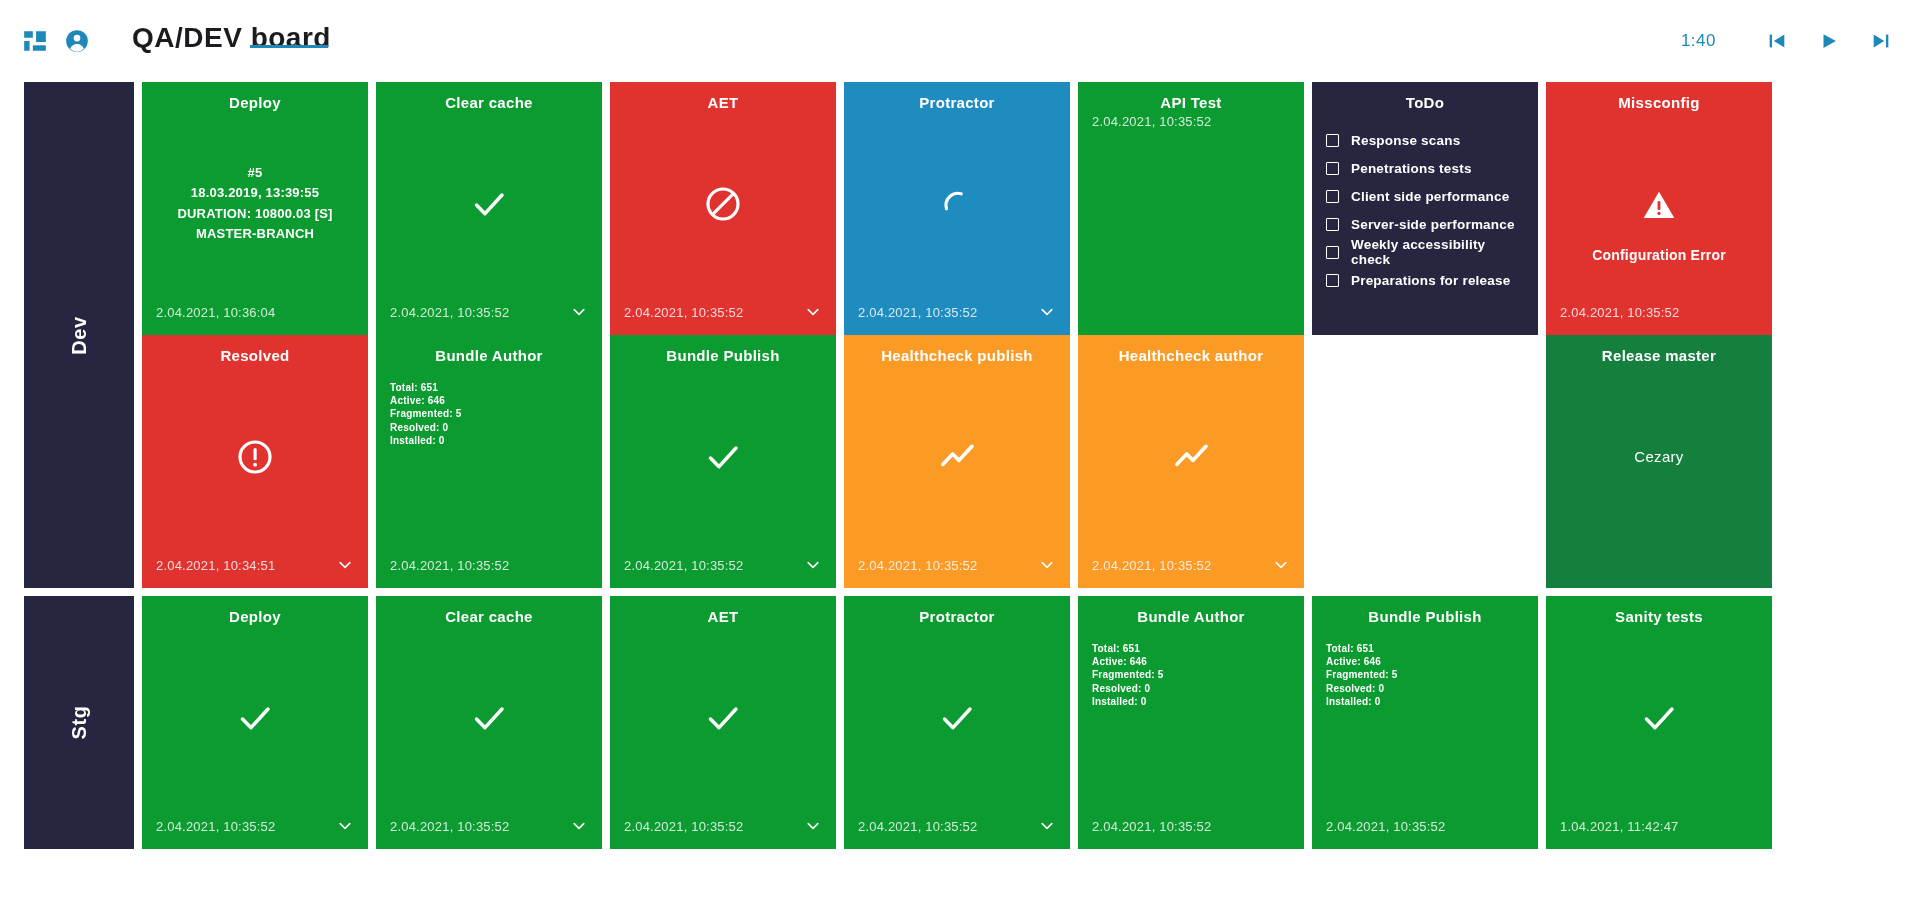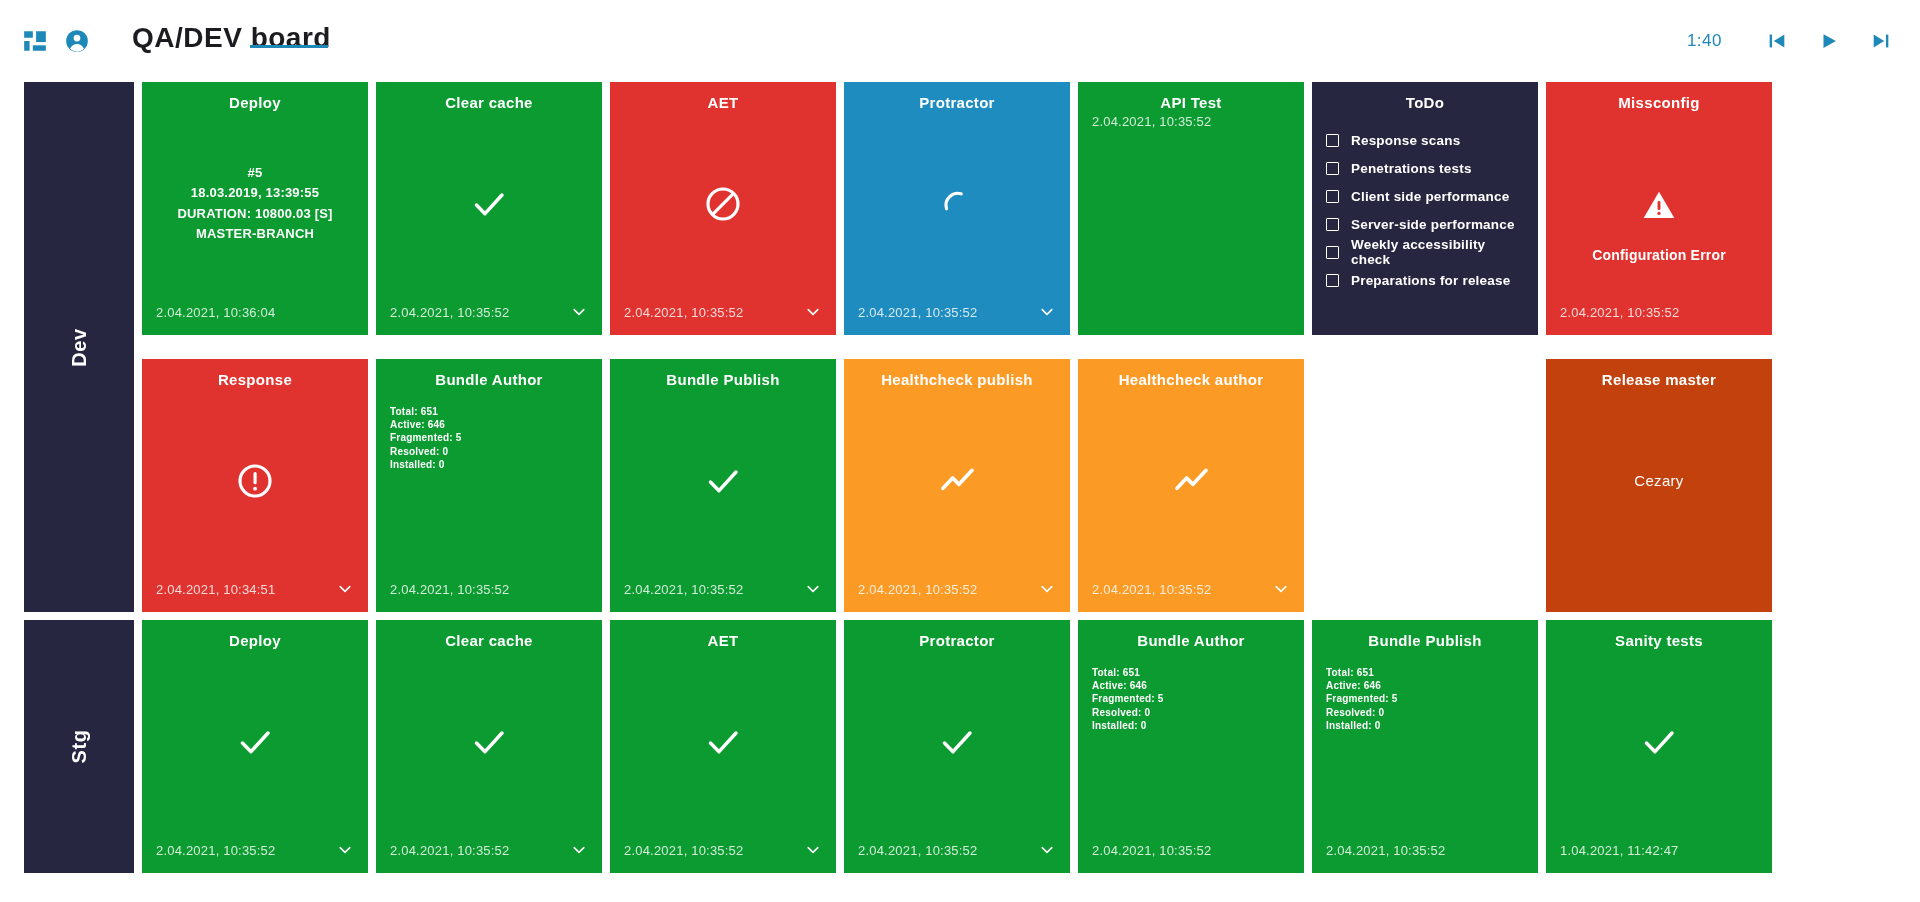--- a/index.html
+++ b/index.html
@@ -43,21 +43,21 @@
   .header-right {
     margin-left: auto;
     display: flex;
     align-items: center;
     gap: 26px;
   }
   .timer {
     color: #1e88b8;
     font-size: 17px;
     letter-spacing: 0.5px;
-    margin-right: 16px;
+    margin-right: 22px;
   }
   .ctrl-btn {
     width: 26px; height: 26px;
     display: flex; align-items: center; justify-content: center;
     cursor: pointer;
     background: none; border: none;
   }
 
   
   .board {
@@ -83,21 +83,21 @@
     transform: rotate(-90deg);
     color: #ffffff;
     font-size: 20px;
     font-weight: 700;
     letter-spacing: 0.6px;
     white-space: nowrap;
   }
   .env-tiles {
     display: flex;
     flex-direction: column;
-    gap: 24px;
+    gap: 0;
     flex: 1 1 auto;
   }
   .tile-row {
     display: flex;
     gap: 8px;
     height: 253px;
   }
 
   
   .tile {
@@ -381,21 +381,21 @@
              </div>
             <div class="tile-footer">
              <span class="ts">2.04.2021, 10:35:52</span>
 
            </div>
           </div>
           <div style="flex: 0 0 140px;"></div>
         </div>
         <div class="tile-row">
           <div class="tile" style="background: rgb(224, 51, 48);">
-            <div class="tile-title">Response</div>
+            <div class="tile-title">Resolved</div>
             <div class="tile-body">
               <svg class="glyph" viewBox="0 0 24 24" width="40" height="40">
                 <circle cx="12" cy="12" r="9" fill="none" stroke="#fff" stroke-width="1.9"></circle>
                 <rect x="11.1" y="6.6" width="1.9" height="7.3" fill="#fff" rx="0.9"></rect>
                 <circle cx="12.05" cy="16.6" r="1.15" fill="#fff"></circle>
               </svg>
             </div>
             <div class="tile-footer">
              <span class="ts">2.04.2021, 10:34:51</span>
              <svg class="chev" viewBox="0 0 24 24">
@@ -453,21 +453,21 @@
               </svg>
             </div>
             <div class="tile-footer">
              <span class="ts">2.04.2021, 10:35:52</span>
              <svg class="chev" viewBox="0 0 24 24">
     <path d="M5.6 8.8 L12 15.2 L18.4 8.8" fill="none" stroke="#fff" stroke-width="2.1" stroke-linecap="round" stroke-linejoin="round"></path>
               </svg>
            </div>
           </div>
           <div class="tile empty"></div>
-          <div class="tile" style="background: #c2410c;">
+          <div class="tile" style="background: #15803d;">
             <div class="tile-title">Release master</div>
             <div class="tile-body">
                <div class="person-name">Cezary</div>
              </div>
             <div class="tile-footer">
              <span class="ts"></span>
 
            </div>
           </div>
           <div style="flex: 0 0 140px;"></div>

